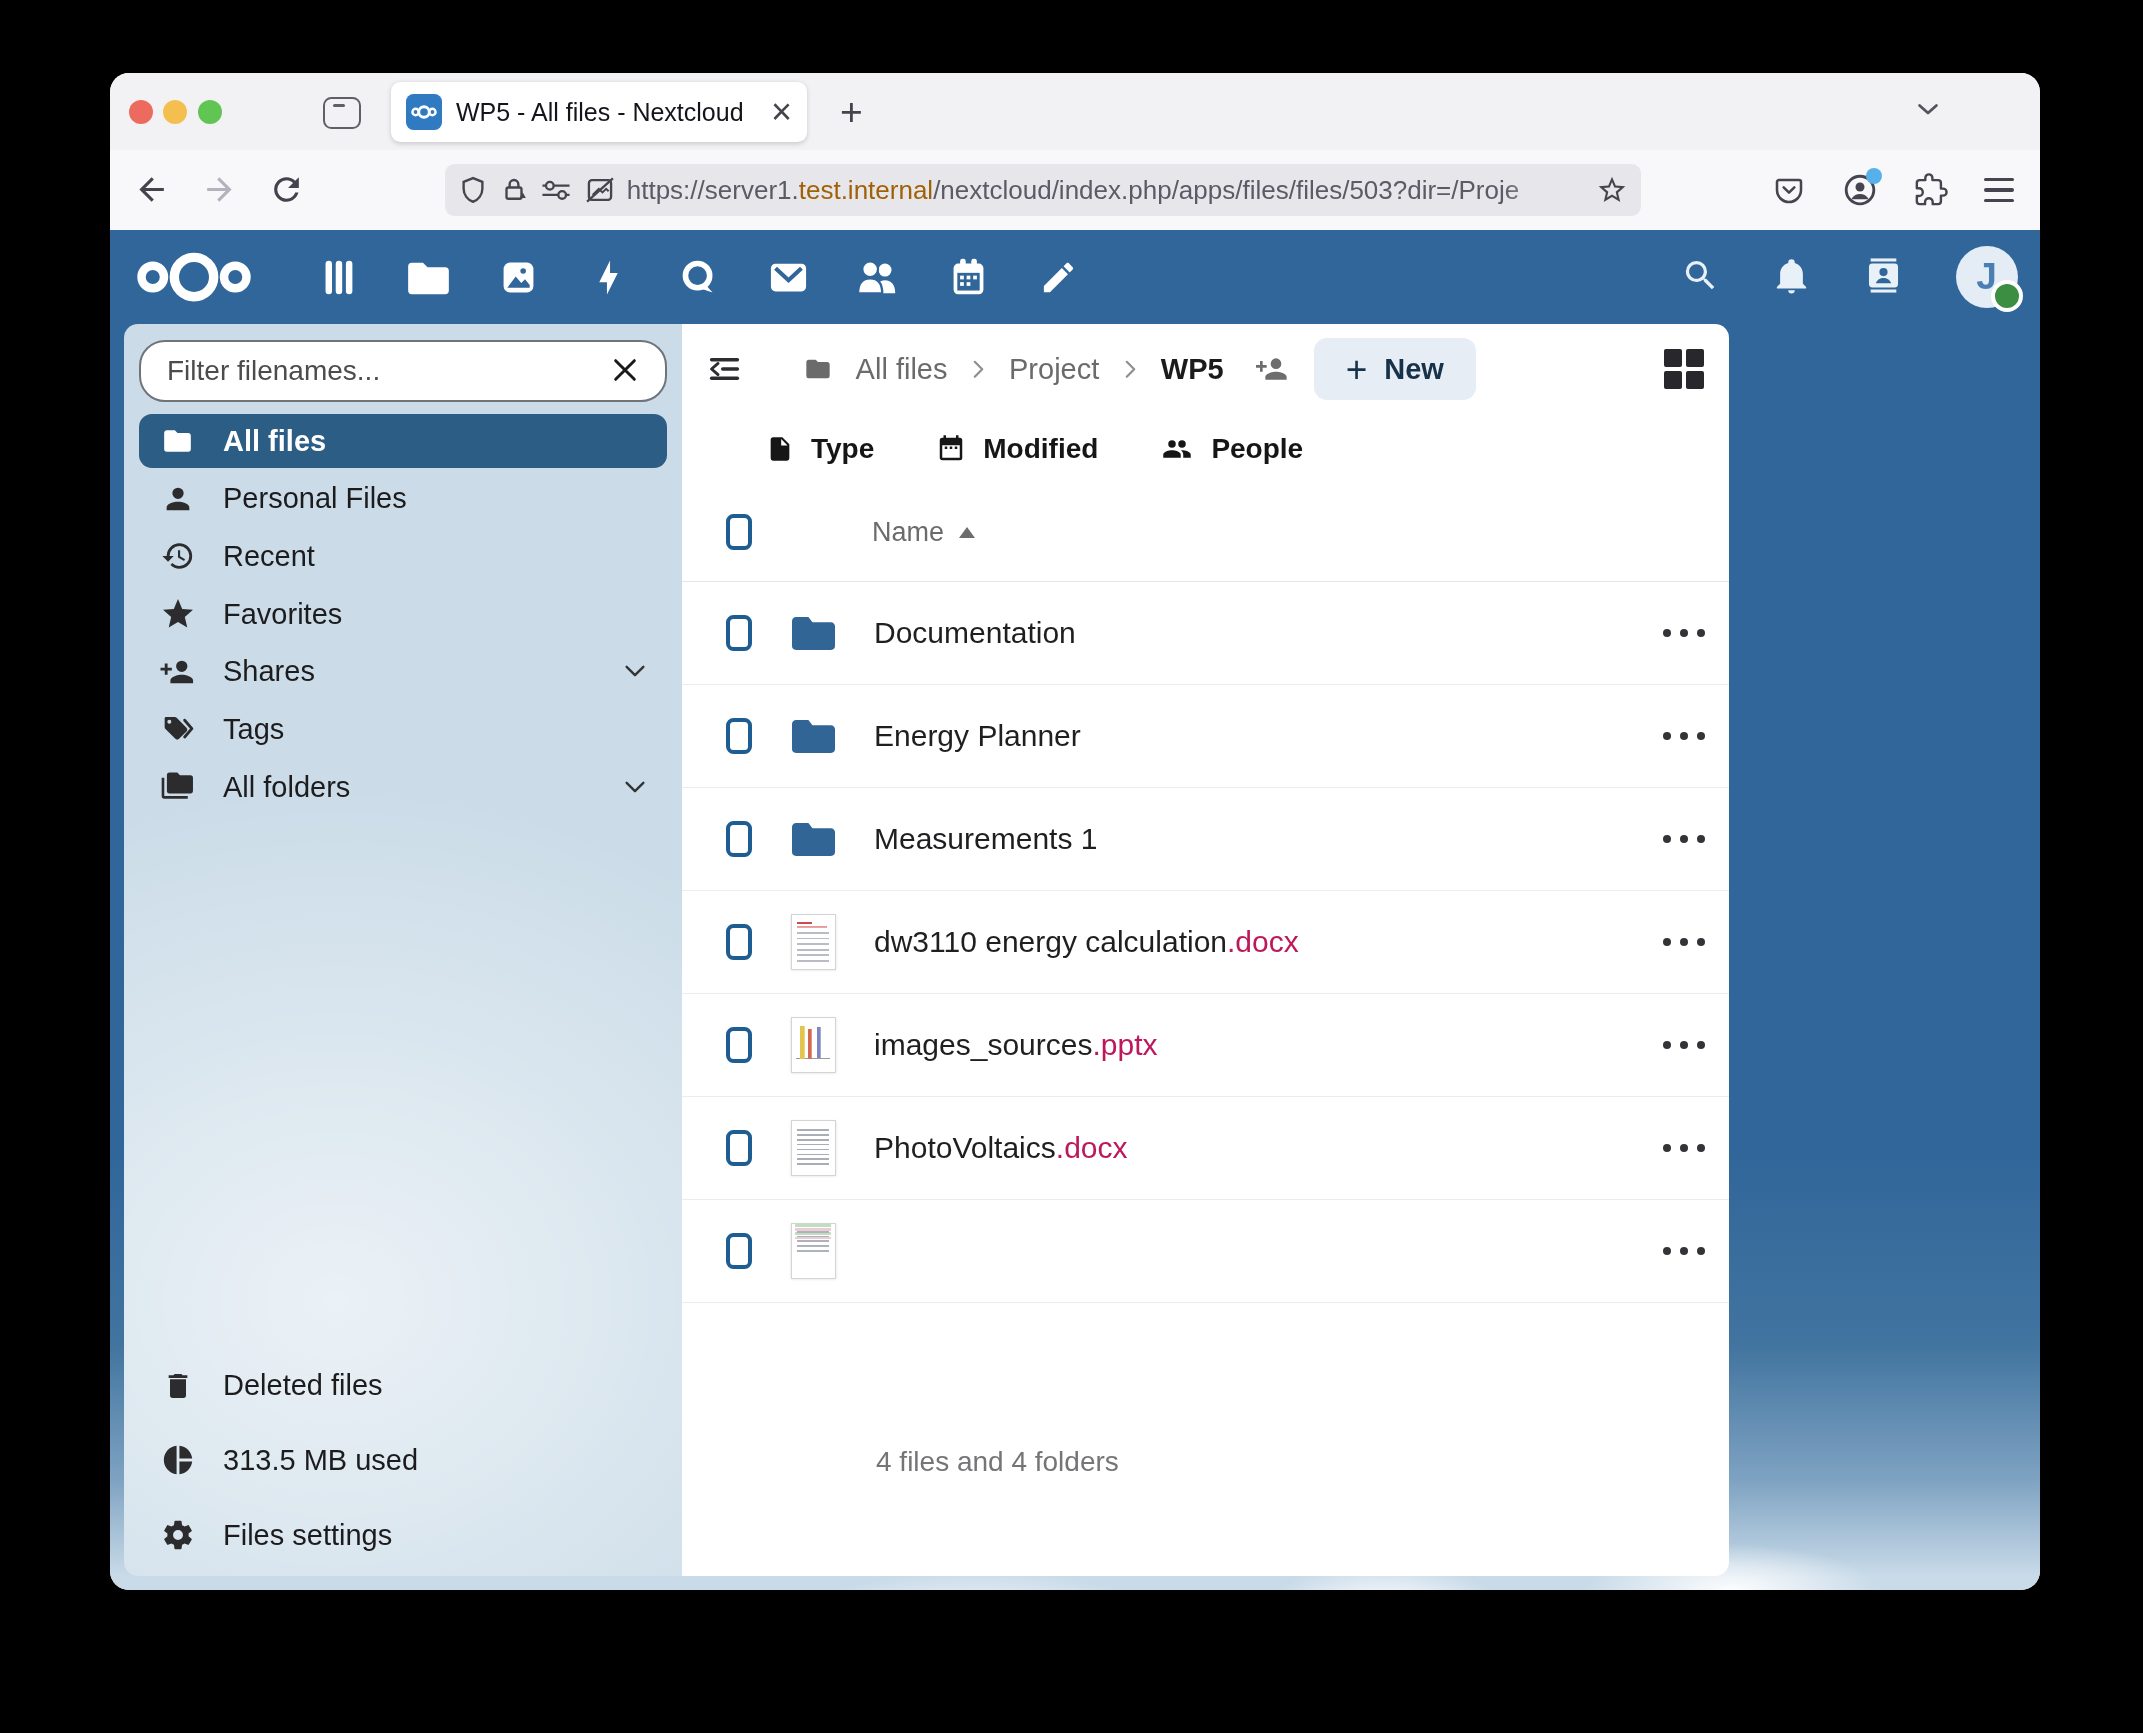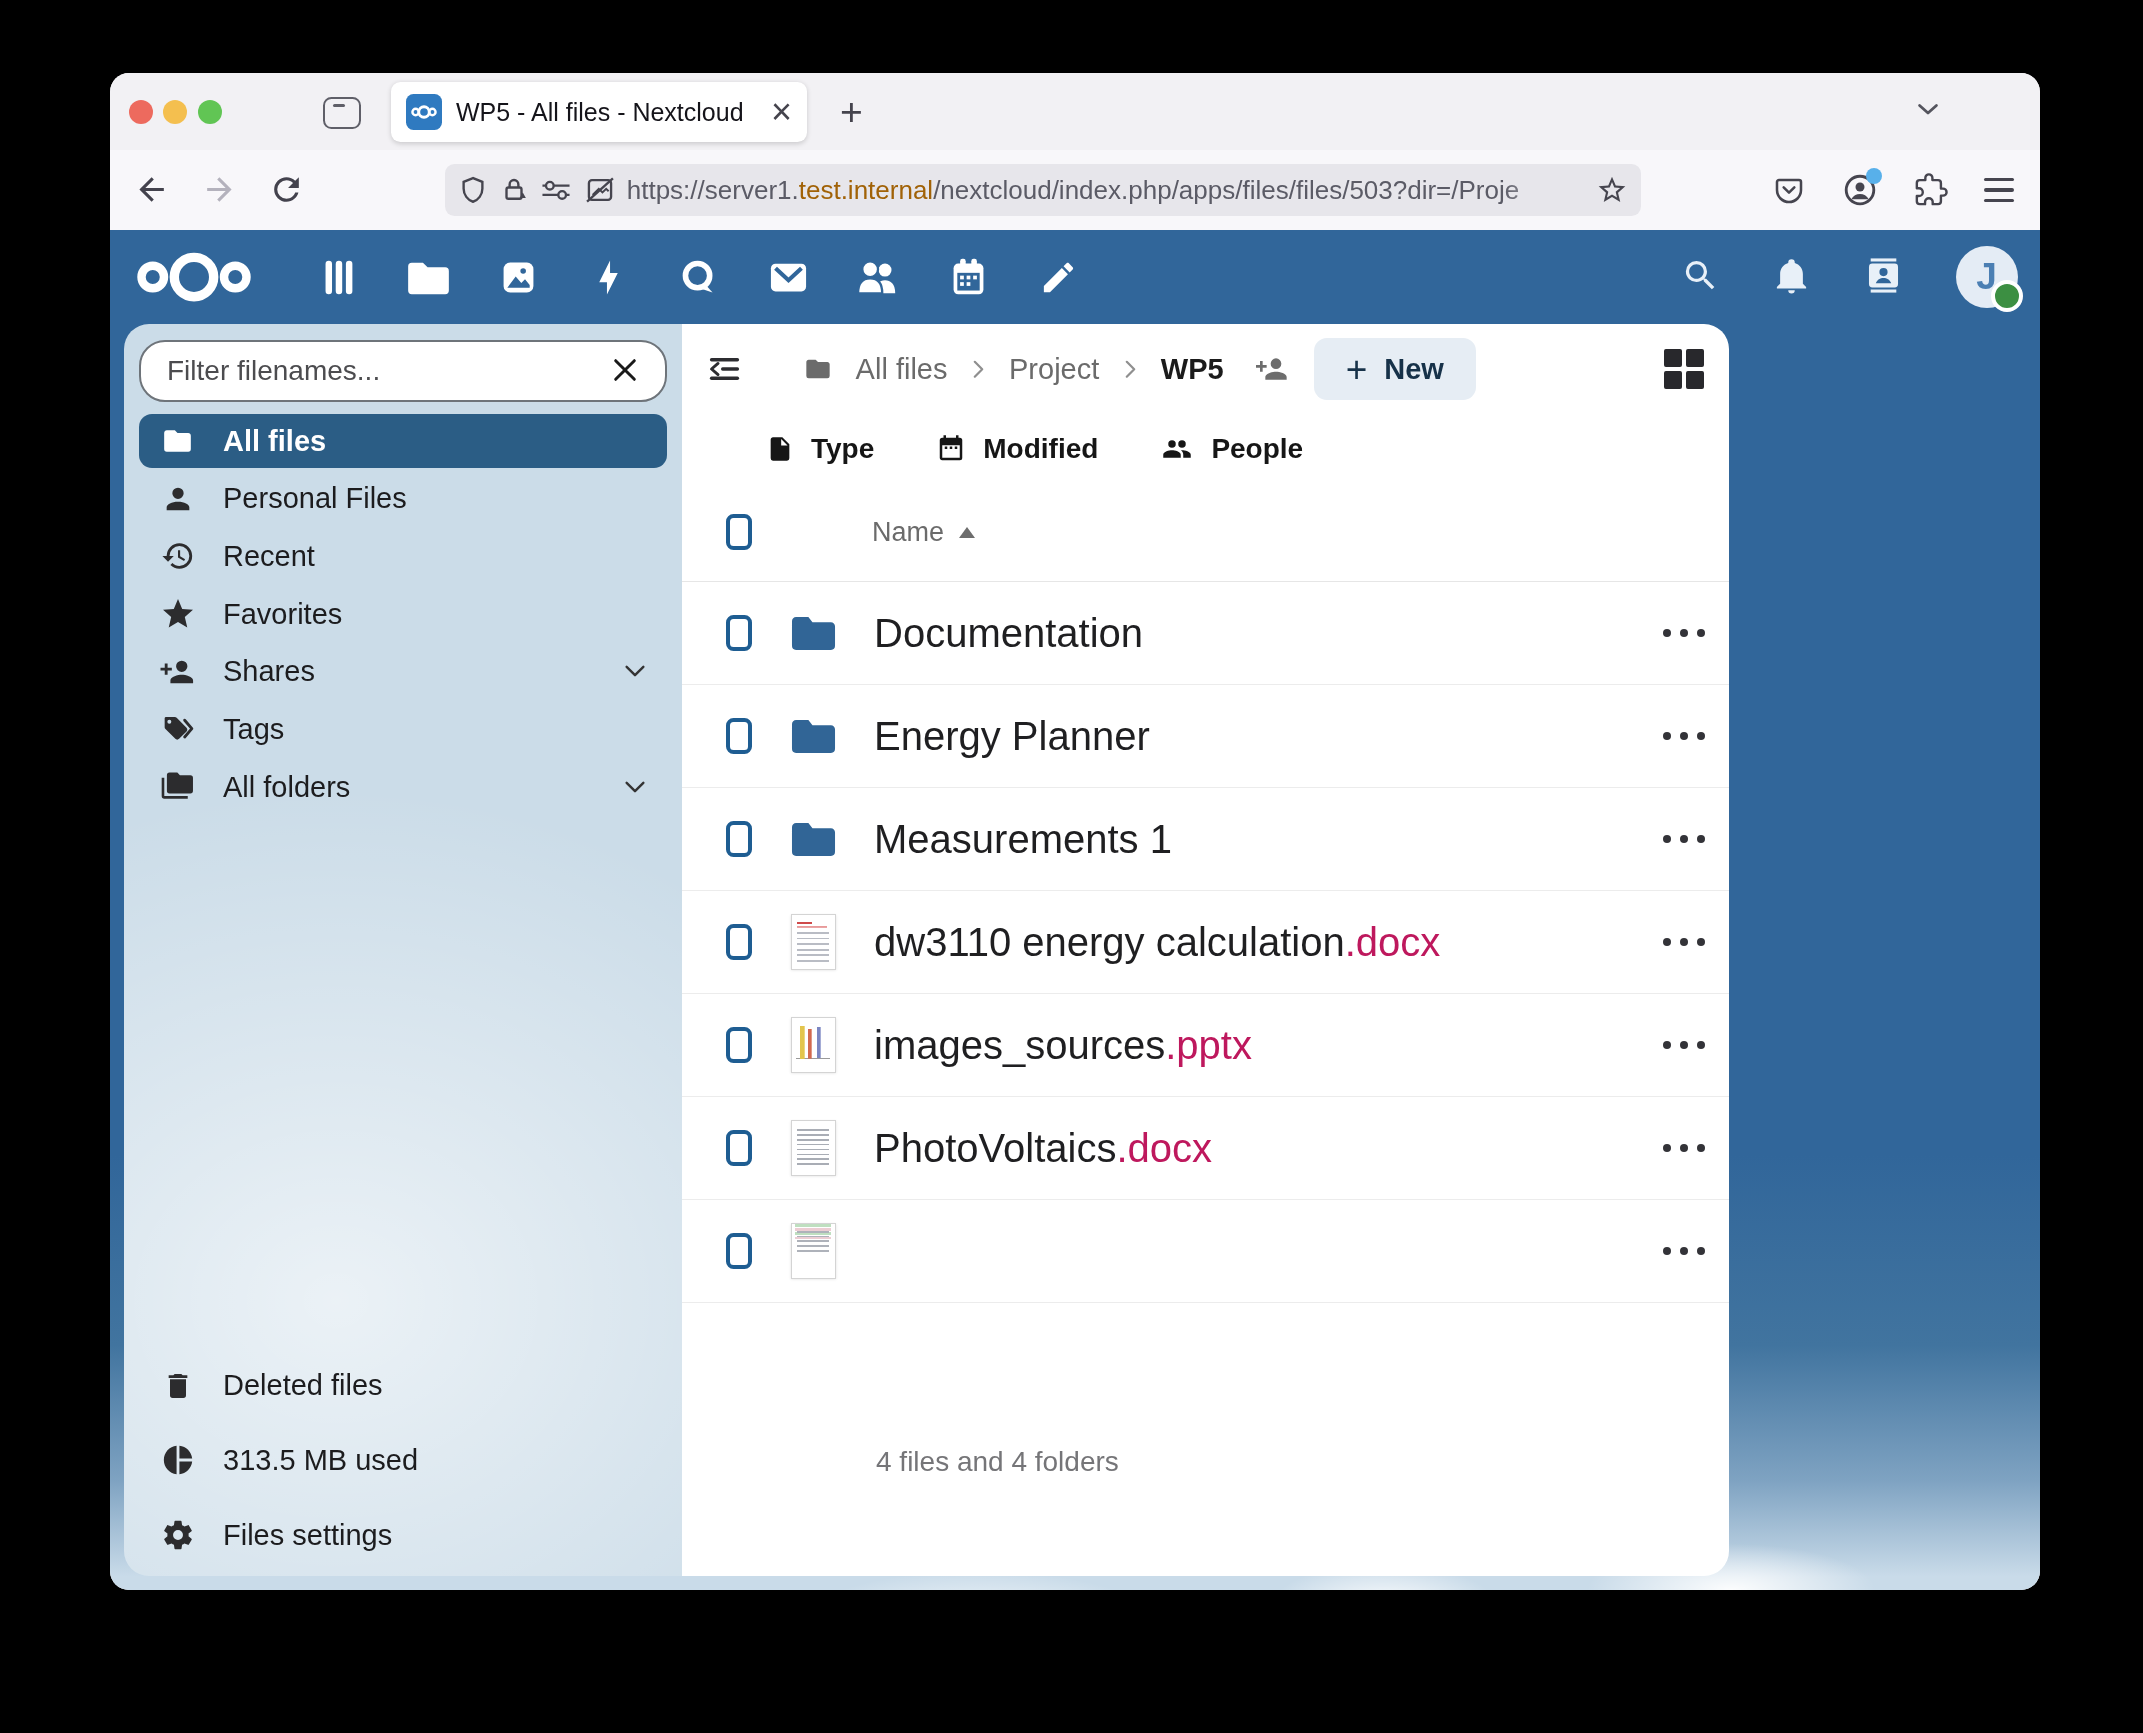--- a/index.html
+++ b/index.html
@@ -44,21 +44,21 @@
   .nc-header{position:absolute;left:0;top:0;right:0;height:94px}
   .nc-logo{position:absolute;left:21.5px;top:17px}
   .nc-apps{position:absolute;left:183px;top:0;height:94px;display:flex;align-items:center}
   .nc-app{width:90px;display:flex;justify-content:center;position:relative}
   .nc-app.active::after{content:"";position:absolute;left:50%;margin-left:-5.6px;top:67px;width:11.2px;height:11.2px;border-radius:50%;background:#fff}
   .nc-right{position:absolute;right:22.5px;top:0;height:94px;display:flex;align-items:center;gap:52px}
   .avatar{width:62px;height:62px;border-radius:50%;background:#e4ecf5;color:#4b7fb3;font-size:37px;font-weight:600;display:flex;align-items:center;justify-content:center;position:relative}
   .avatar i{position:absolute;right:-5.6px;bottom:-3.7px;width:24px;height:24px;border-radius:50%;background:#3c8f42;border:4.7px solid #fff;font-style:normal}
 
   
-  .app{position:absolute;left:14px;top:94px;width:1605px;height:1252px;border-radius:25px;overflow:hidden;display:flex}
+  .app{position:absolute;left:14px;top:94px;width:1605px;height:1252px;border-radius:14px;overflow:hidden;display:flex}
   .sidebar{width:558px;flex:0 0 auto;position:relative;background:#cbdce8;
     background-image:radial-gradient(843px 712px at 38% 78%, rgba(255,255,255,.62), rgba(255,255,255,0) 72%)}
   .main{flex:1;background:#fff;position:relative}
 
   
   .filter{position:absolute;left:15px;top:16px;width:528px;height:62px;box-sizing:border-box;background:#fff;border:2.3px solid #6e747a;border-radius:26px;display:flex;align-items:center;padding:0 24px}
   .filter input{border:none;outline:none;background:transparent;font-size:28px;flex:1;font-family:inherit;color:#222}
   .filter input::placeholder{color:#4c4c4f;opacity:1}
   .nav{position:absolute;left:15px;top:90px;right:15px}
   .nav-item{height:54px;margin-bottom:3.7px;border-radius:13px;display:flex;align-items:center;padding:0 19px;font-size:29px;color:#1c1c1e}
@@ -84,21 +84,21 @@
   
   .thead{position:absolute;left:0;top:159px;right:0;height:98px;border-bottom:1.9px solid #e6e6e6;display:flex;align-items:center}
   .cb{width:26px;height:36px;border:4.2px solid #1e5d92;border-radius:7.5px;background:#fff;box-sizing:border-box}
   .thead .cb{margin-left:44px}
   .colname{margin-left:120px;font-size:27px;color:#6b6b6b;display:flex;align-items:center;gap:15px}
   .tri{width:0;height:0;border-left:8.4px solid transparent;border-right:8.4px solid transparent;border-bottom:11.2px solid #6d6d6d}
   .rows{position:absolute;left:0;top:258px;right:0}
   .row{height:103px;border-bottom:1.9px solid #ececec;position:relative;display:flex;align-items:center;box-sizing:border-box}
   .row .cb{margin-left:44px}
   .icol{width:122px;display:flex;justify-content:center;flex:0 0 auto}
-  .fname{font-size:40px;color:#1f1f21}
+  .fname{font-size:30px;color:#1f1f21}
   .fname .ext{color:#be185d}
   .dots{position:absolute;right:24px;top:0;bottom:0;display:flex;align-items:center;gap:8.4px}
   .dots i{width:8.4px;height:8.4px;border-radius:50%;background:#333338}
   .thumb{width:43px;height:54px;background:#fff;border:0.9px solid #d4d4d4;box-shadow:0 0.9px 2.8px rgba(0,0,0,.12);position:relative;overflow:hidden}
   .thumb::before{content:"";position:absolute;inset:0}
   .t-docred::before{background:
      linear-gradient(#cf4a4a,#cf4a4a) 5.6px 6.6px/15px 2.3px no-repeat,
      linear-gradient(#e89a9a,#e89a9a) 5.6px 11.2px/30px 1.9px no-repeat,
      repeating-linear-gradient(180deg,#b9bcc4 0 1.9px,transparent 1.9px 5.6px);
      background-color:transparent;margin:0;top:0;left:0;right:0;bottom:0}

